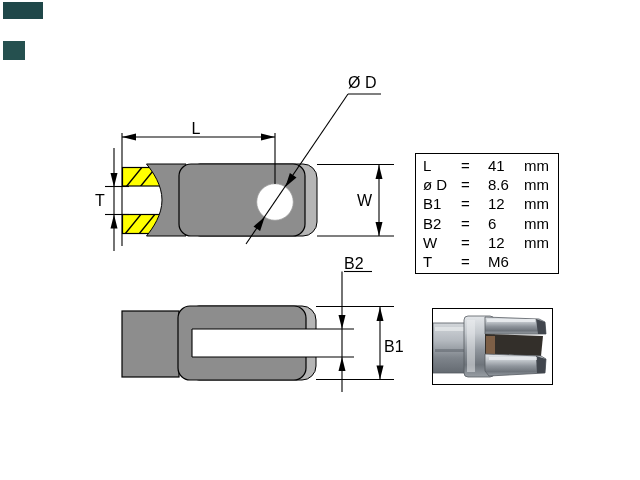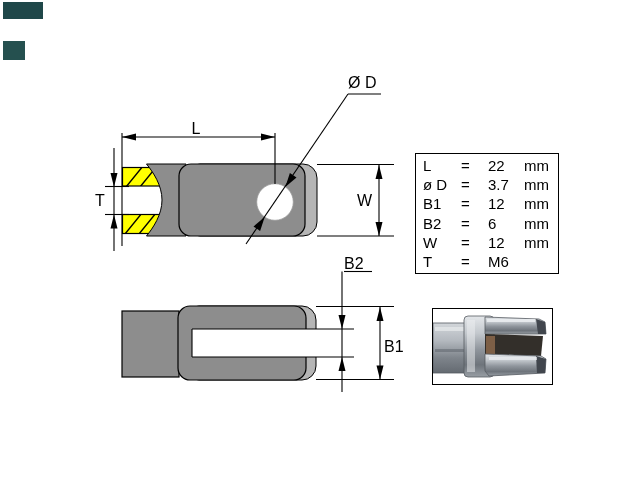--- a/index.html
+++ b/index.html
@@ -129,27 +129,27 @@
       <polygon points="380,307 376.5,321 383.5,321" fill="#000" stroke="none"></polygon>
       <polygon points="380,379.5 376.5,365.5 383.5,365.5" fill="#000" stroke="none"></polygon>
     </g>
     <text x="384" y="352" stroke="none">B1</text>
   </svg>
 
   <div class="spec-table">
     <div class="spec-row">
       <span>L</span>
       <span>=</span>
-      <span>22</span>
+      <span>41</span>
       <span>mm</span>
     </div>
     <div class="spec-row">
       <span>ø D</span>
       <span>=</span>
-      <span>3.7</span>
+      <span>8.6</span>
       <span>mm</span>
     </div>
     <div class="spec-row">
       <span>B1</span>
       <span>=</span>
       <span>12</span>
       <span>mm</span>
     </div>
     <div class="spec-row">
       <span>B2</span>

